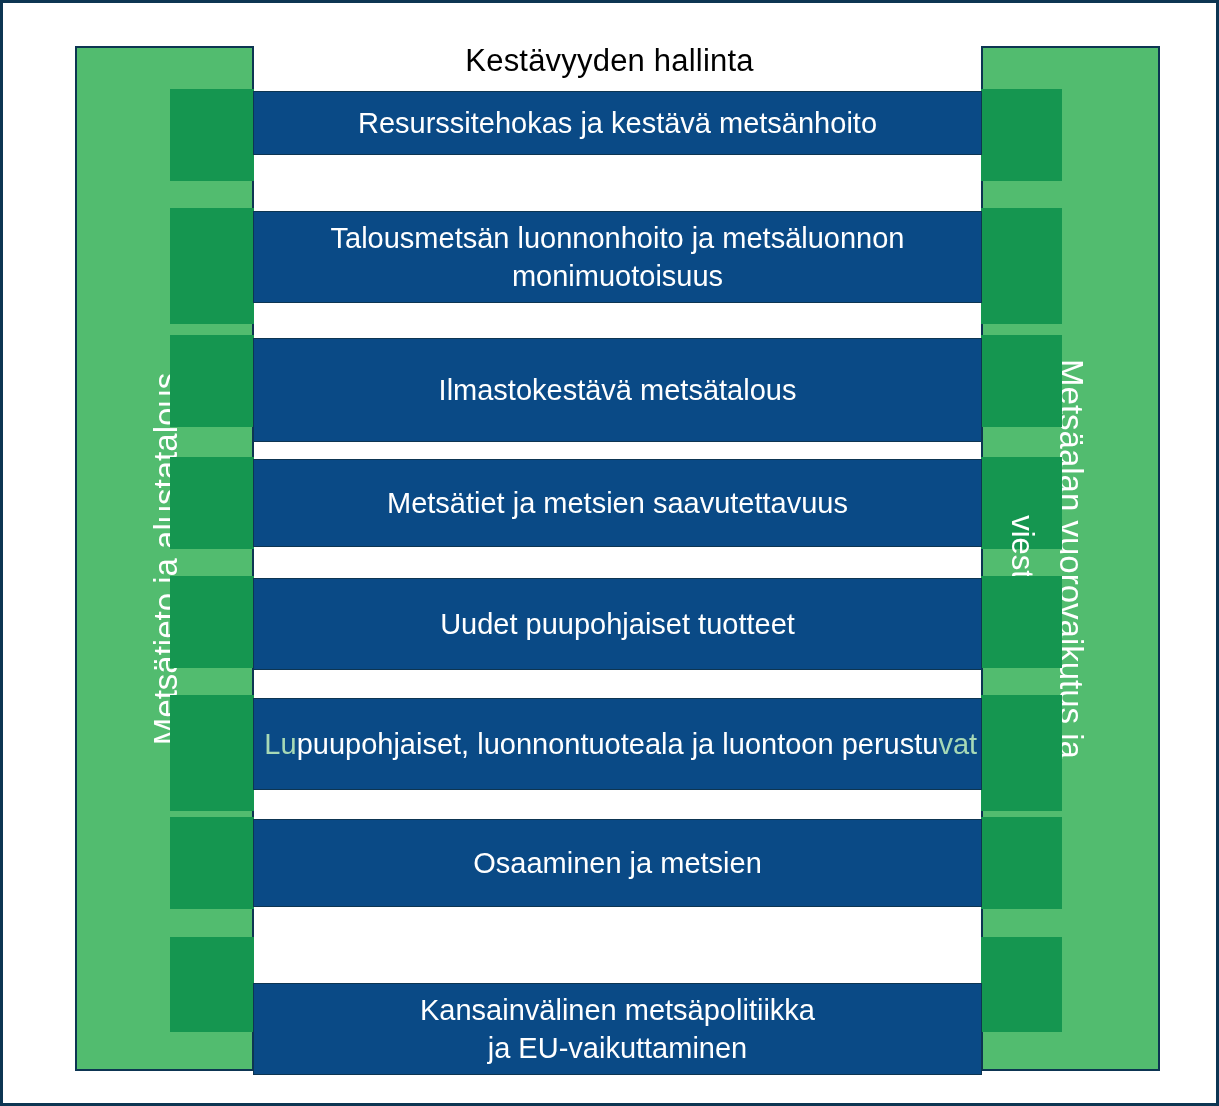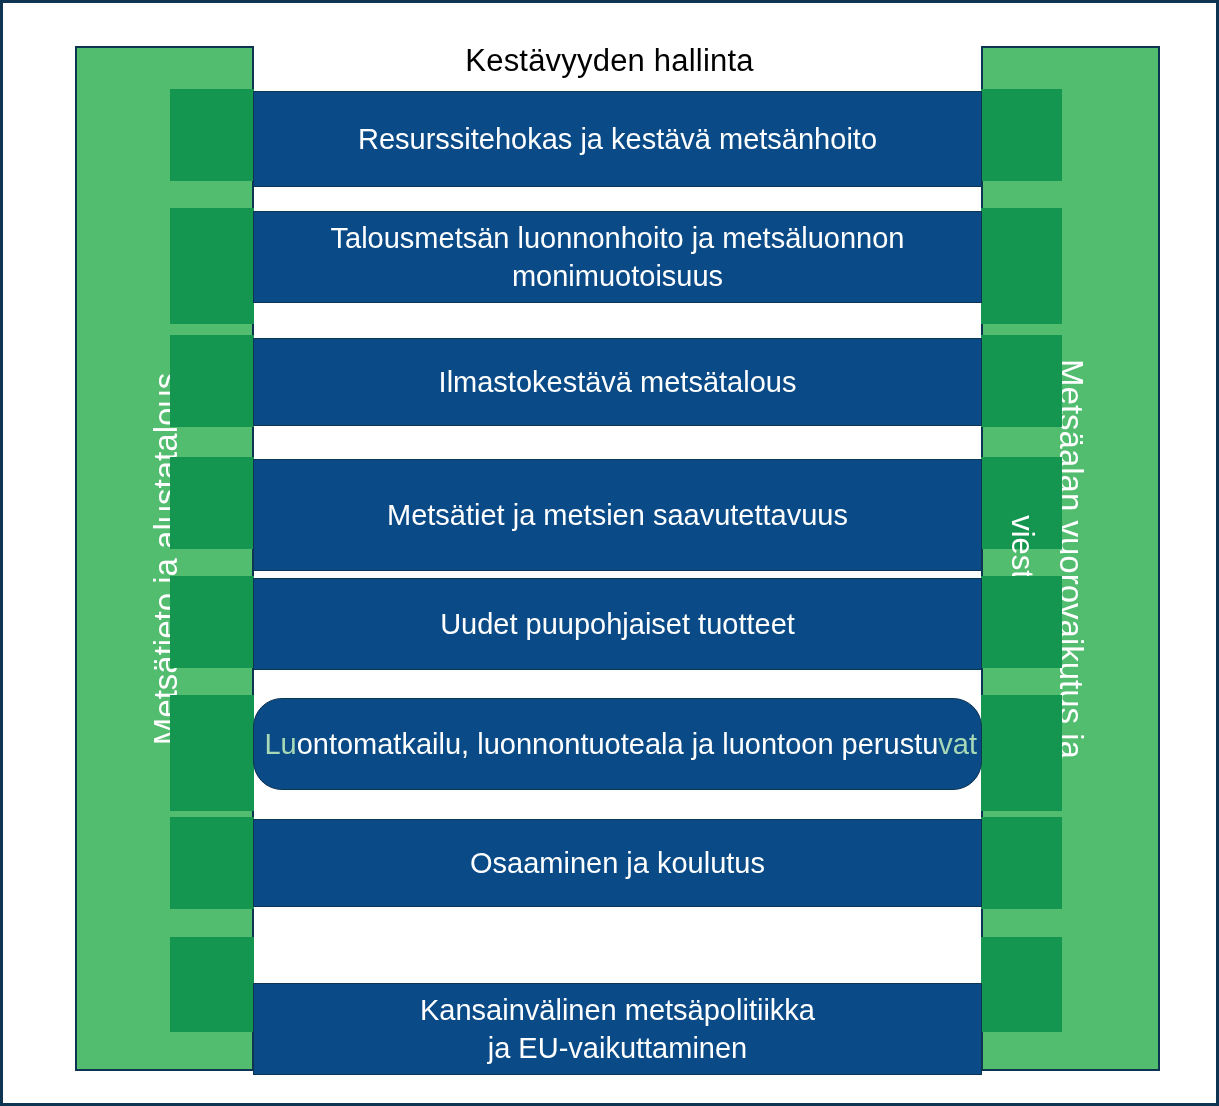--- a/index.html
+++ b/index.html
@@ -148,60 +148,60 @@
   <div class="pillar right" style="top:205px;height:116px;"></div>
   <div class="pillar right" style="top:332px;height:92px;"></div>
   <div class="pillar right" style="top:454px;height:92px;">
     <span class="pillar-label" style="top:125%;">viestintä</span>
   </div>
   <div class="pillar right" style="top:573px;height:92px;"></div>
   <div class="pillar right" style="top:692px;height:116px;"></div>
   <div class="pillar right" style="top:814px;height:92px;"></div>
   <div class="pillar right" style="top:934px;height:95px;"></div>
 
-  <div class="row" style="top:88px;height:96px;">
+  <div class="row" style="top:88px;height:64px;">
     <div class="row-label">
       <span>Resurssitehokas ja kestävä metsänhoito</span>
     </div>
   </div>
 
   <div class="row" style="top:208px;height:92px;">
     <div class="row-label">
       <span>Talousmetsän luonnonhoito ja metsäluonnon</span><br>
       <span>monimuotoisuus</span>
     </div>
   </div>
 
-  <div class="row" style="top:335px;height:88px;">
+  <div class="row" style="top:335px;height:104px;">
     <div class="row-label">
       <span>Ilmastokestävä metsätalous</span>
     </div>
   </div>
 
-  <div class="row" style="top:456px;height:112px;">
+  <div class="row" style="top:456px;height:88px;">
     <div class="row-label">
       <span>Metsätiet ja metsien saavutettavuus</span>
     </div>
   </div>
 
   <div class="row" style="top:575px;height:92px;">
     <div class="row-label">
       <span>Uudet puupohjaiset tuotteet</span>
     </div>
   </div>
 
-  <div class="row overflow" style="top:695px;height:92px;border-radius:29px;">
-    <div class="row-label">
-      <span class="overflow-run lead">Lu</span><span>ontomatkailu, luonnontuoteala ja luontoon perustu</span><span class="overflow-run trail">vat</span><br>
+  <div class="row overflow" style="top:695px;height:92px;">
+    <div class="row-label">
+      <span class="overflow-run lead">Lu</span><span>puupohjaiset, luonnontuoteala ja luontoon perustu</span><span class="overflow-run trail">vat</span><br>
     </div>
   </div>
 
   <div class="row" style="top:816px;height:88px;">
     <div class="row-label">
-      <span>Osaaminen ja koulutus</span>
+      <span>Osaaminen ja metsien</span>
     </div>
   </div>
 
   <div class="row" style="top:980px;height:92px;">
     <div class="row-label">
       <span>Kansainvälinen metsäpolitiikka</span><br>
       <span>ja EU-vaikuttaminen</span>
     </div>
   </div>
 

